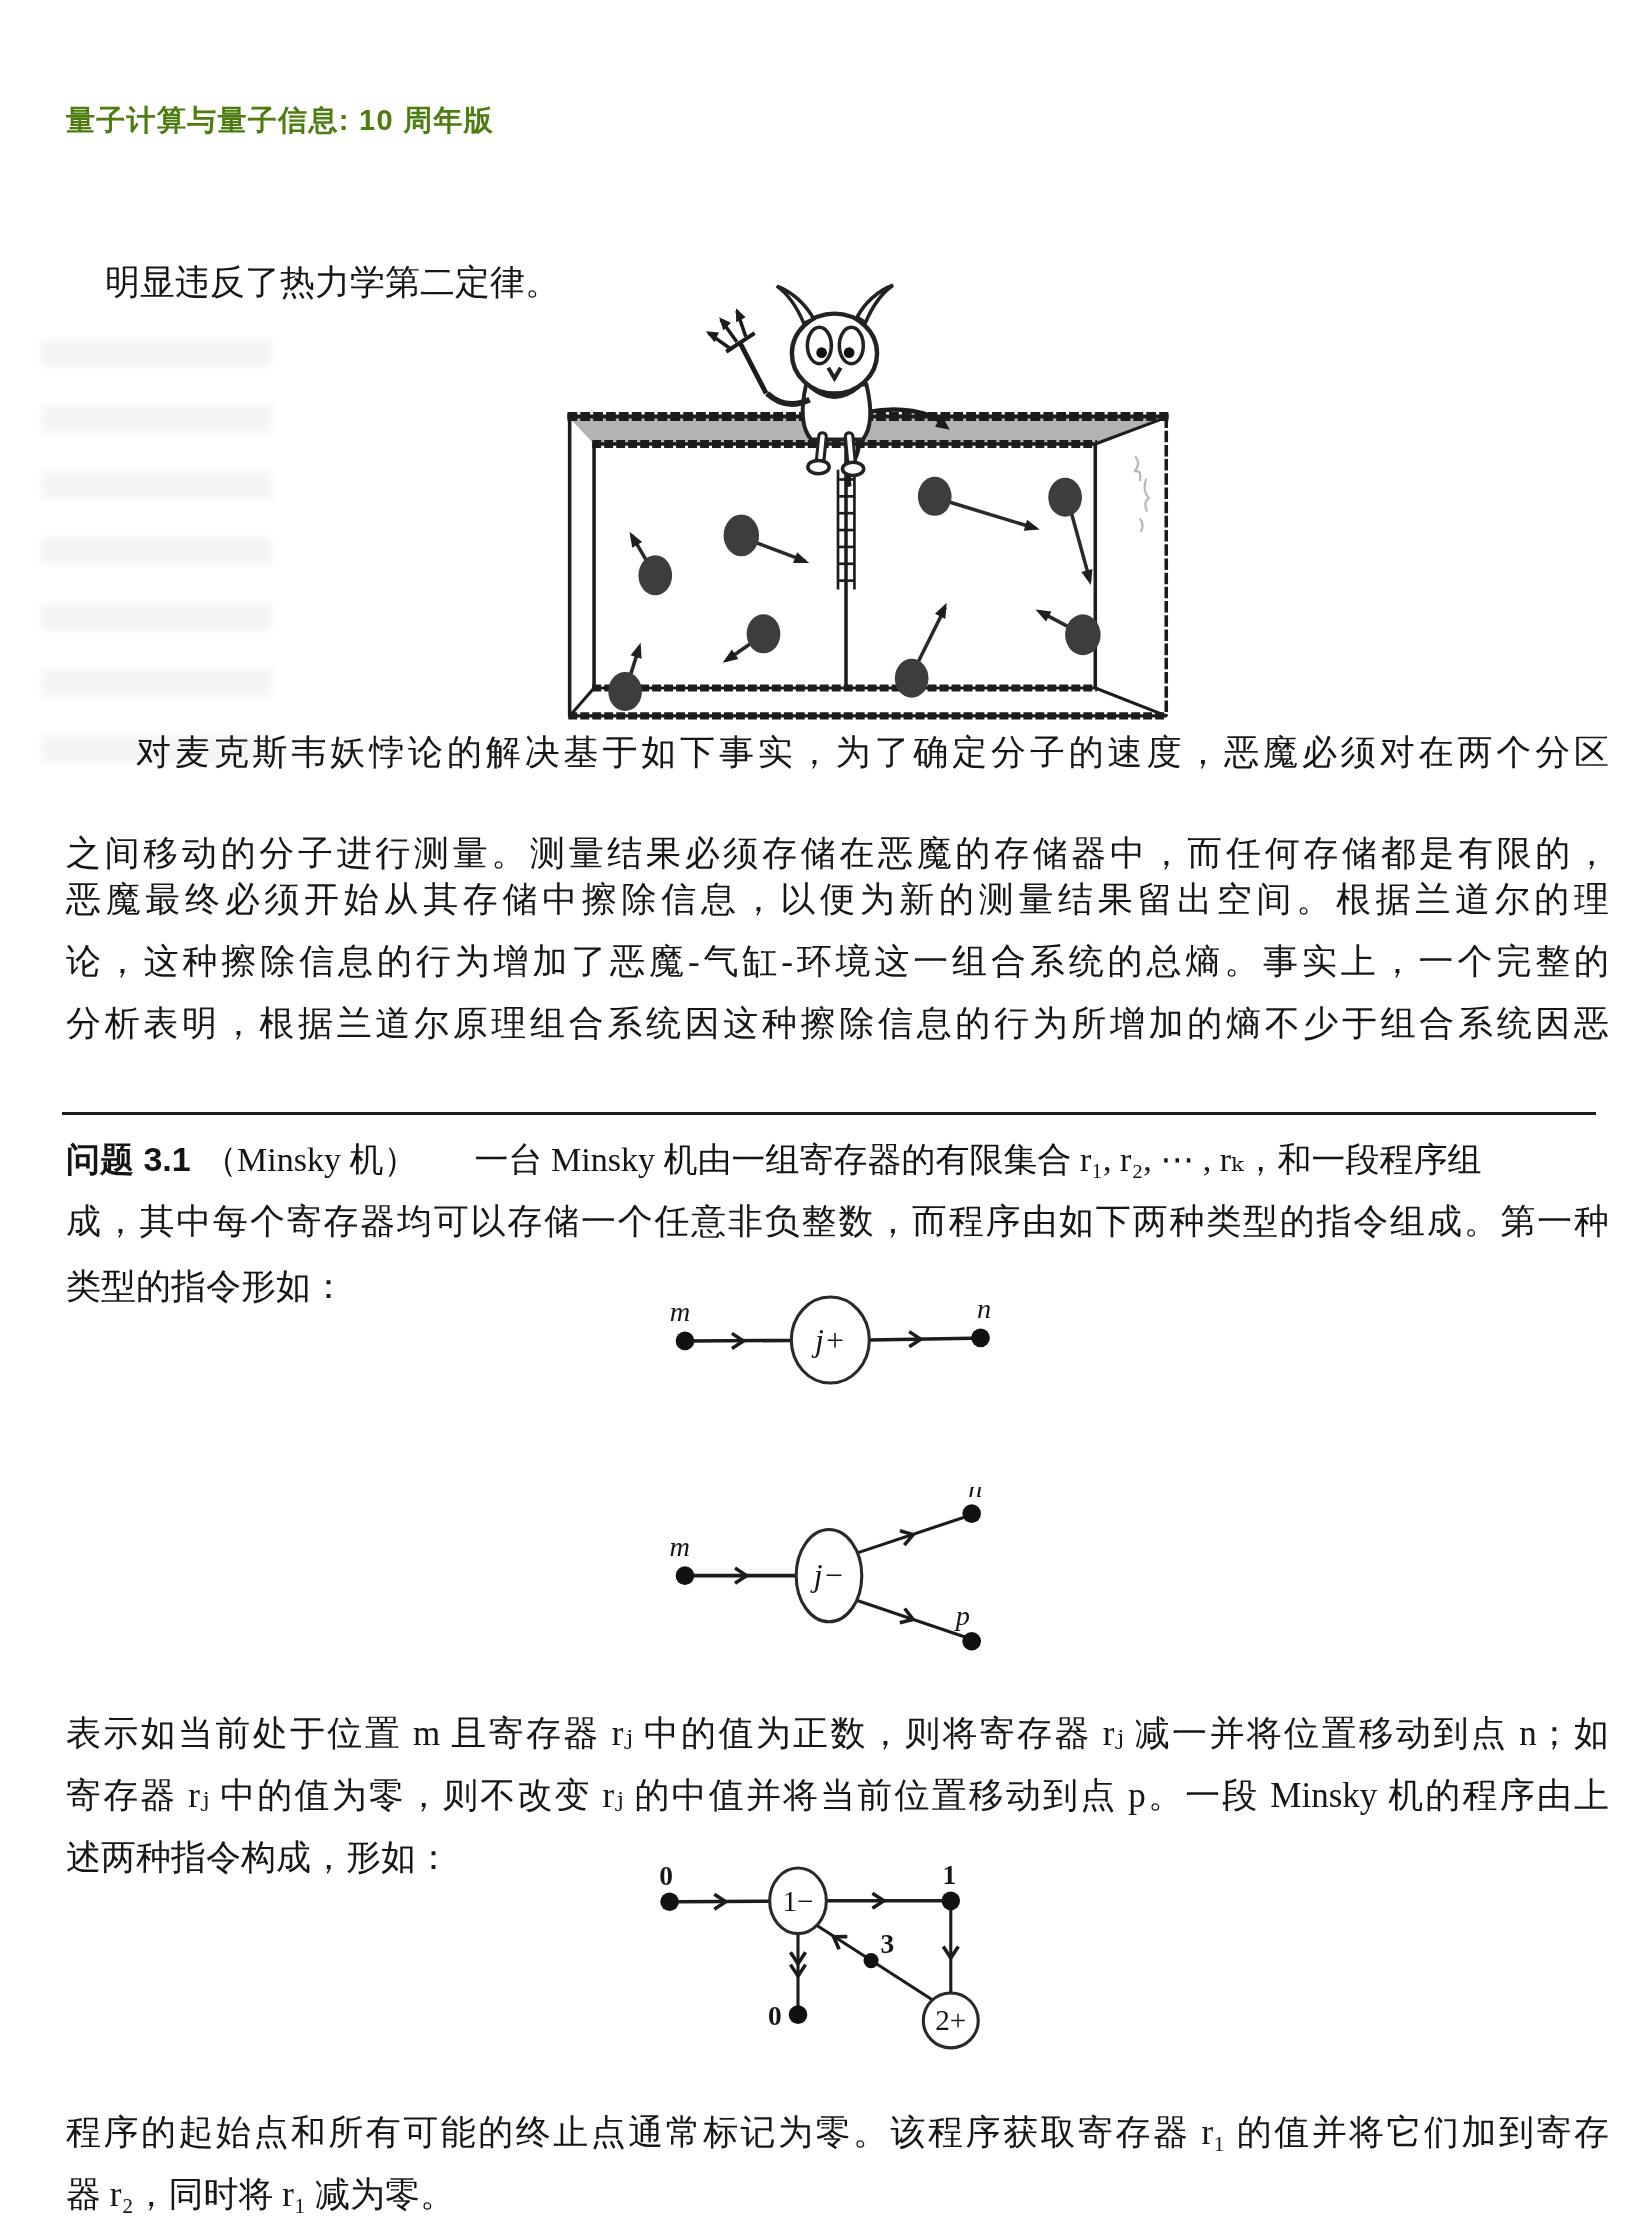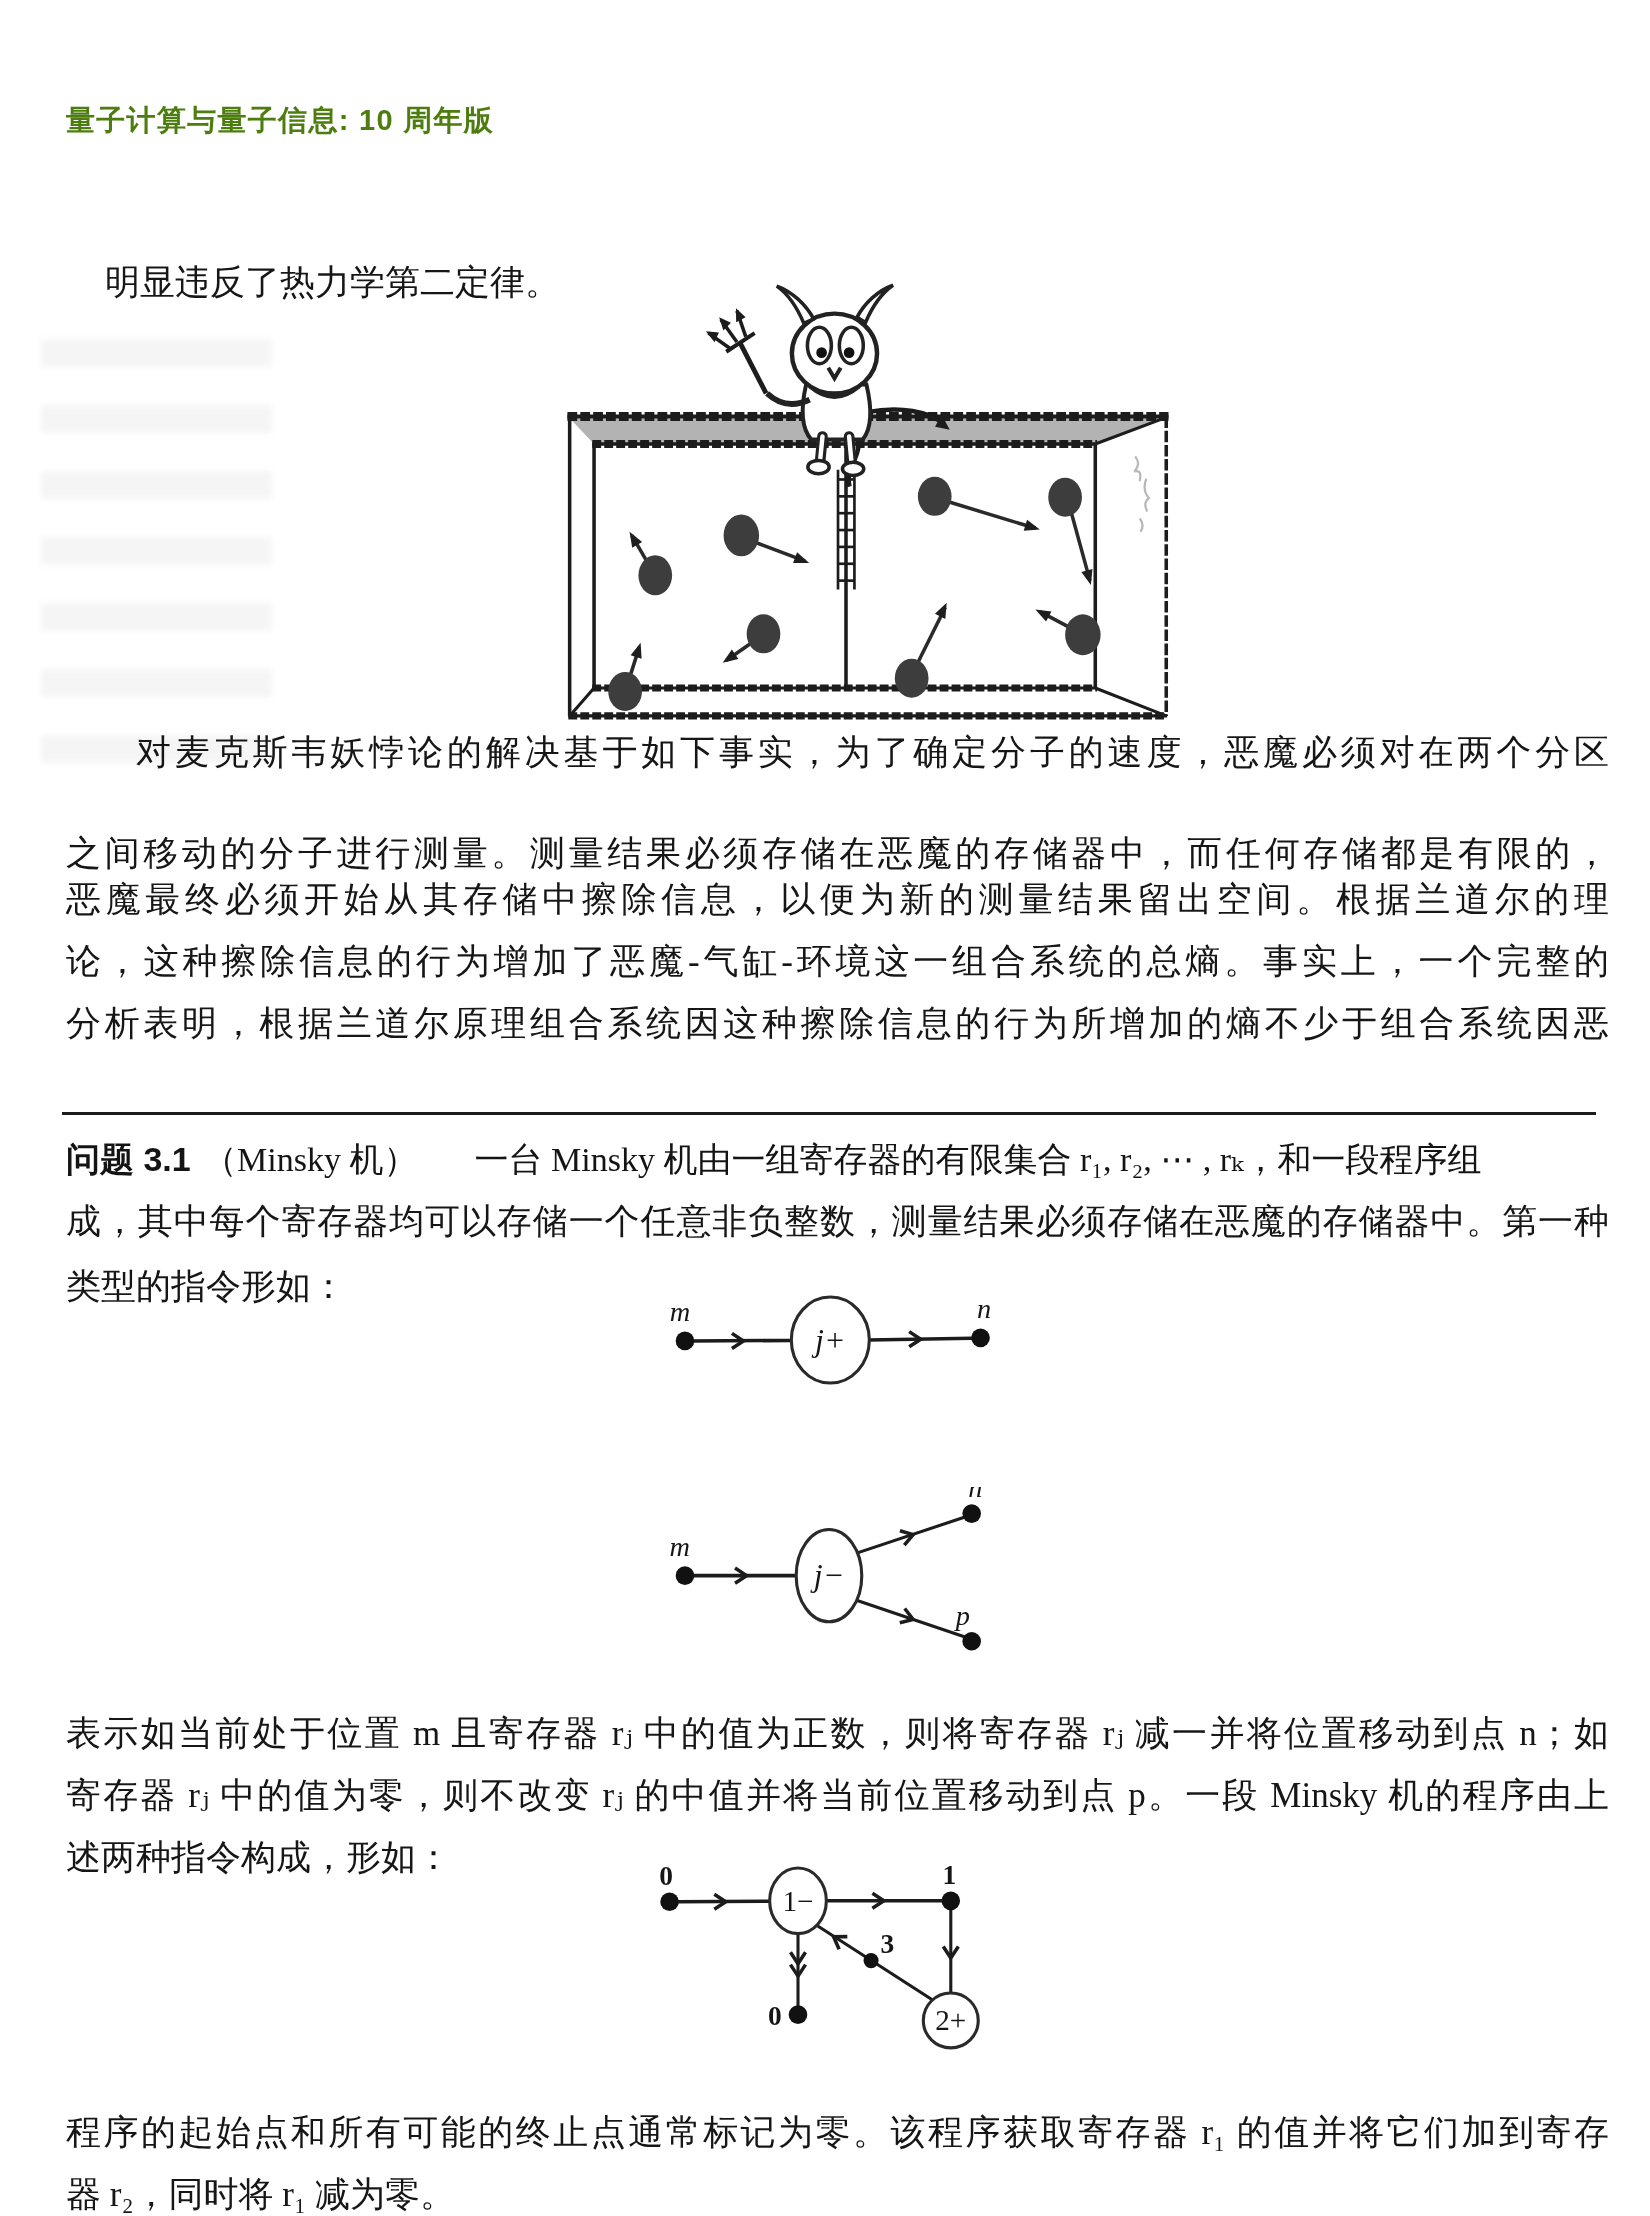--- a/index.html
+++ b/index.html
@@ -170,21 +170,21 @@
   <div class="bodyline jst" style="top:817px;margin-top:16px;">之间移动的分子进行测量。测量结果必须存储在恶魔的存储器中，而任何存储都是有限的，</div>
   <div class="bodyline jst" style="top:879px;">恶魔最终必须开始从其存储中擦除信息，以便为新的测量结果留出空间。根据兰道尔的理</div>
   <div class="bodyline jst" style="top:941px;">论，这种擦除信息的行为增加了恶魔-气缸-环境这一组合系统的总熵。事实上，一个完整的</div>
   <div class="bodyline jst" style="top:1003px;">分析表明，根据兰道尔原理组合系统因这种擦除信息的行为所增加的熵不少于组合系统因恶</div>
 
   <div class="divider"></div>
 
   <div class="problemline">
     <span class="problemlabel">问题 3.1</span><span class="problemsub">（Minsky 机）</span><span>一台 Minsky 机由一组寄存器的有限集合 r₁, r₂, ⋯ , rₖ，和一段程序组</span>
   </div>
-  <div class="bodyline jst" style="top:1201px;">成，其中每个寄存器均可以存储一个任意非负整数，测量结果必须存储在恶魔的存储器中。第一种</div>
+  <div class="bodyline jst" style="top:1201px;">成，其中每个寄存器均可以存储一个任意非负整数，而程序由如下两种类型的指令组成。第一种</div>
   <div class="bodyline lft" style="top:1266px;">类型的指令形如：</div>
 
   <svg class="dsvg" style="left:634px;top:1292px;" width="421" height="120" viewBox="0 0 950 270">
     <line x1="125" y1="110" x2="357" y2="109" stroke="#1c1c1c" stroke-width="8"></line>
     <path d="M-24,-17 L2,0 L-24,17" transform="translate(245,110)" fill="none" stroke="#1c1c1c" stroke-width="8"></path>
     <line x1="529" y1="108" x2="763" y2="104" stroke="#1c1c1c" stroke-width="8"></line>
     <path d="M-24,-17 L2,0 L-24,17" transform="translate(645,106)" fill="none" stroke="#1c1c1c" stroke-width="8"></path>
     <ellipse cx="443" cy="108" rx="88" ry="97" fill="#fff" stroke="#2a2a2a" stroke-width="7"></ellipse>
     <circle cx="115" cy="110" r="21" fill="#111"></circle>
     <circle cx="782" cy="103" r="21" fill="#111"></circle>

